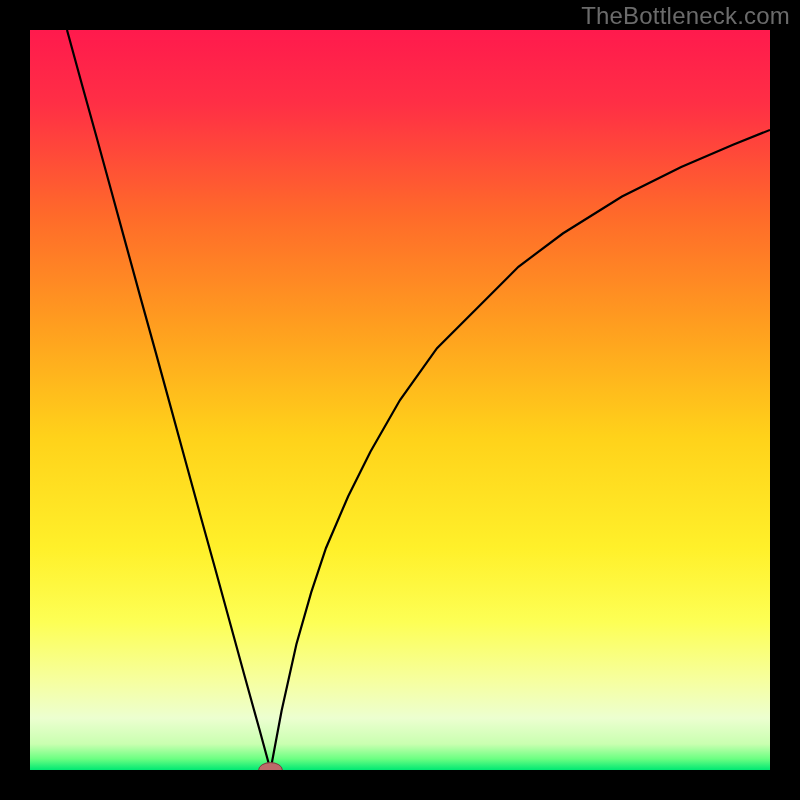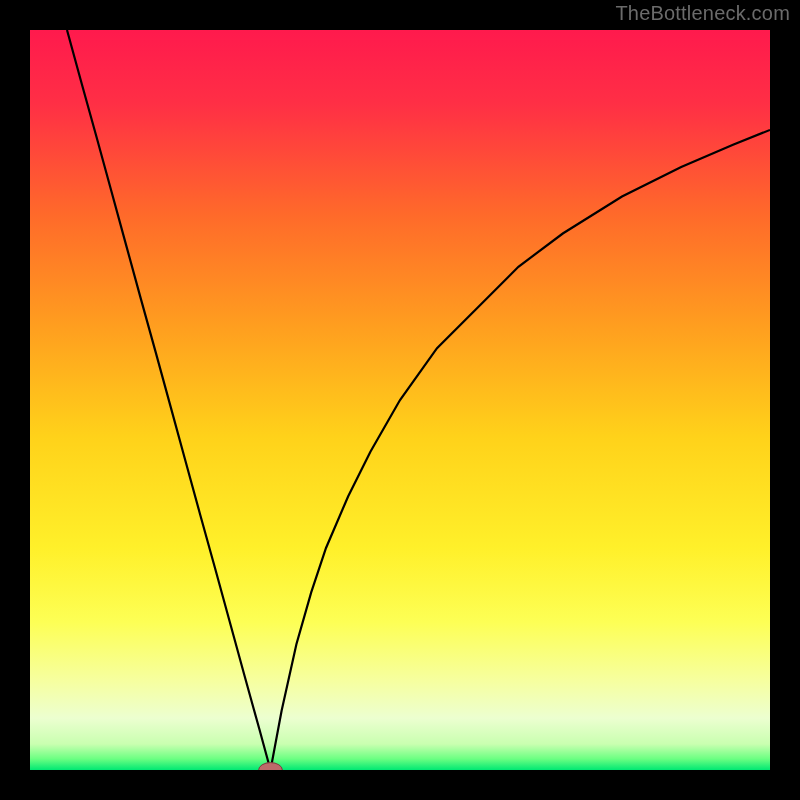--- a/index.html
+++ b/index.html
@@ -15,21 +15,21 @@
     width: 800px;
     height: 800px;
     background: #000;
     box-sizing: border-box;
   }
   .watermark {
     position: absolute;
     top: 2px;
     right: 10px;
     color: #6b6b6b;
-    font-size: 20px;
+    font-size: 24px;
     font-weight: 500;
     letter-spacing: 0.2px;
     z-index: 10;
   }
   .plot {
     position: absolute;
     top: 30px;
     left: 30px;
     width: 740px;
     height: 740px;

